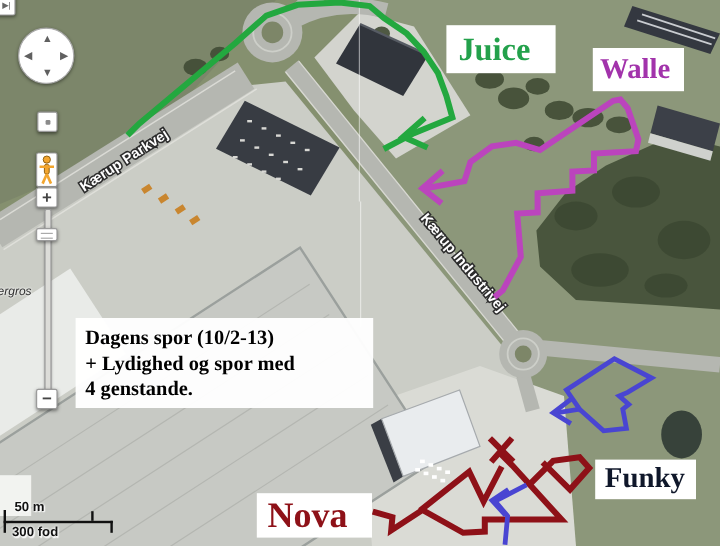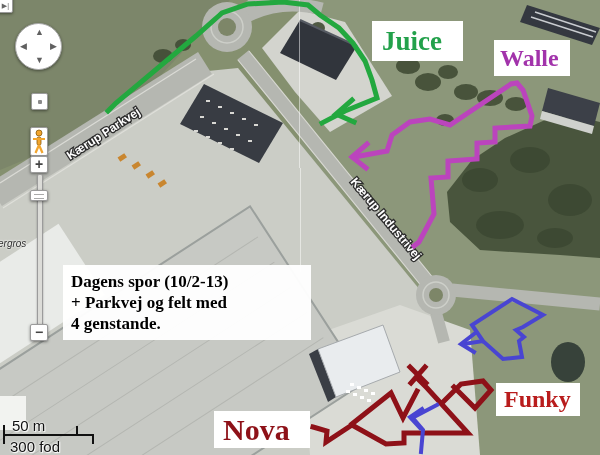--- a/index.html
+++ b/index.html
@@ -28,21 +28,21 @@
   .dotbtn i{position:absolute;left:6px;top:6px;width:4px;height:4px;background:#8b8b8b;border-radius:1px;}
   .pegman{left:30px;top:127px;width:18px;height:29px;}
   .zoomin{left:30px;top:156px;width:18px;height:17px;font-size:14px;font-weight:bold;line-height:15px;text-align:center;color:#444;}
   .zoomout{left:30px;top:324px;width:18px;height:17px;font-size:14px;font-weight:bold;line-height:14px;text-align:center;color:#444;}
   .ztrack{position:absolute;left:37px;top:174px;width:4px;height:150px;background:#dcdcd8;
           border:1px solid #9b9b9b;border-radius:2px;box-shadow:0 1px 2px rgba(0,0,0,.35);}
   .zhandle{left:30px;top:190px;width:18px;height:11px;}
   .zhandle i{display:block;height:1px;background:#aaa;margin:3px 3px 0;}
   
   .scale{position:absolute;left:3px;top:417px;width:100px;height:36px;color:#111;
-         font-size:15px;font-weight:normal;text-shadow:0 0 2px #fff,0 0 2px #fff,1px 1px 1px #fff;text-align:right;}
+         font-size:11px;font-weight:bold;text-shadow:0 0 2px #fff,0 0 2px #fff,1px 1px 1px #fff;text-align:right;}
   .scale .m-label{position:absolute;left:9px;top:0px;}
   .scale .f-label{position:absolute;left:7px;top:21px;}
   .scale .hbar{position:absolute;left:0px;top:17px;width:91px;height:2px;background:#111;}
   .scale .t-left{position:absolute;left:0px;top:8px;width:2px;height:19px;background:#111;}
   .scale .t-mid{position:absolute;left:73px;top:9px;width:2px;height:8px;background:#111;}
   .scale .t-right{position:absolute;left:89px;top:17px;width:2px;height:10px;background:#111;}
   
   .placelbl{position:absolute;left:-2px;top:238px;font-size:10px;font-style:italic;color:#2d2d2d;
             text-shadow:0 0 2px #fff,0 0 2px #fff;}
   #tracks-layer polyline{fill:none;stroke-linejoin:miter;stroke-linecap:square;}
@@ -204,27 +204,27 @@
         <polyline points="417,391 403,418 391,393 352,424" stroke="#8e1118" stroke-width="5"></polyline>
         <polyline points="443,402 461,384 483,381 491,390 475,408 454,387" stroke="#8e1118" stroke-width="5"></polyline>
         <polyline points="421,452 423,430 412,417" stroke="#4945d2" stroke-width="4"></polyline>
         <polyline points="412,418 437,405" stroke="#4945d2" stroke-width="4"></polyline>
         <polyline points="422,409 410,417 420,428" stroke="#4945d2" stroke-width="4"></polyline>
       </g>
   </svg>
 
   <div class="notebox">
     <div>Dagens spor (10/2-13)</div>
-    <div>+ Parkvej og felt med</div>
+    <div>+ Lydighed og spor med</div>
     <div>4 genstande.</div>
   </div>
 
   <div class="tracklabel lbl-juice" style="color: rgb(35, 161, 75);">Juice</div>
   <div class="tracklabel lbl-walle" style="color: rgb(162, 51, 171);">Walle</div>
-  <div class="tracklabel lbl-funky" style="color: #b91c1c;">Funky</div>
+  <div class="tracklabel lbl-funky" style="color: #0f172a;">Funky</div>
   <div class="tracklabel lbl-nova" style="color: rgb(142, 17, 24);">Nova</div>
 
   <div class="gm collapse-btn">▶|</div>
 
   <div class="gm pan">
     <span class="pu">▲</span>
     <span class="pd">▼</span>
     <span class="pl">◀</span>
     <span class="pr">▶</span>
   </div>

